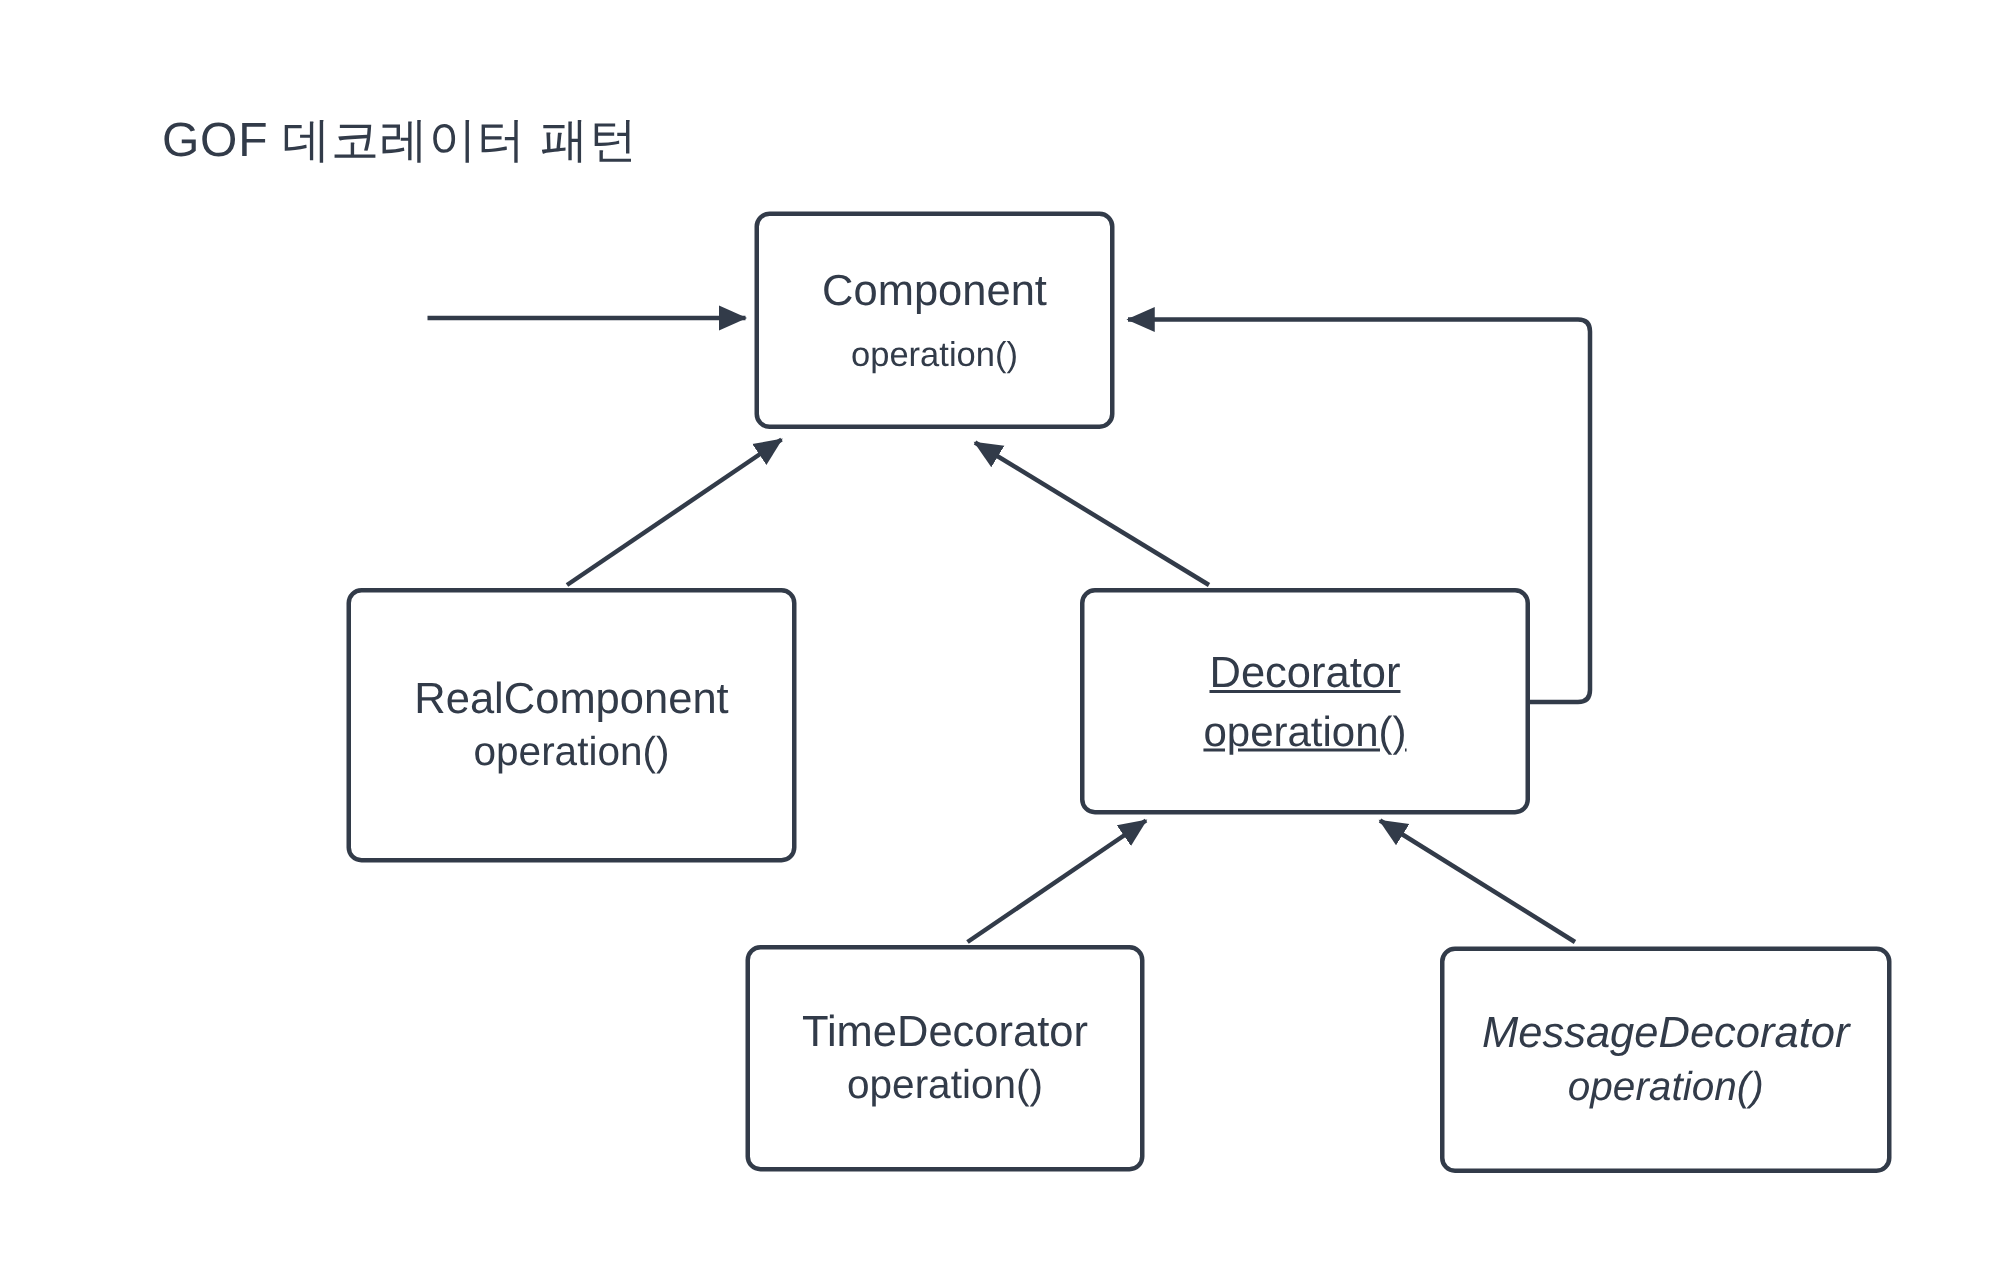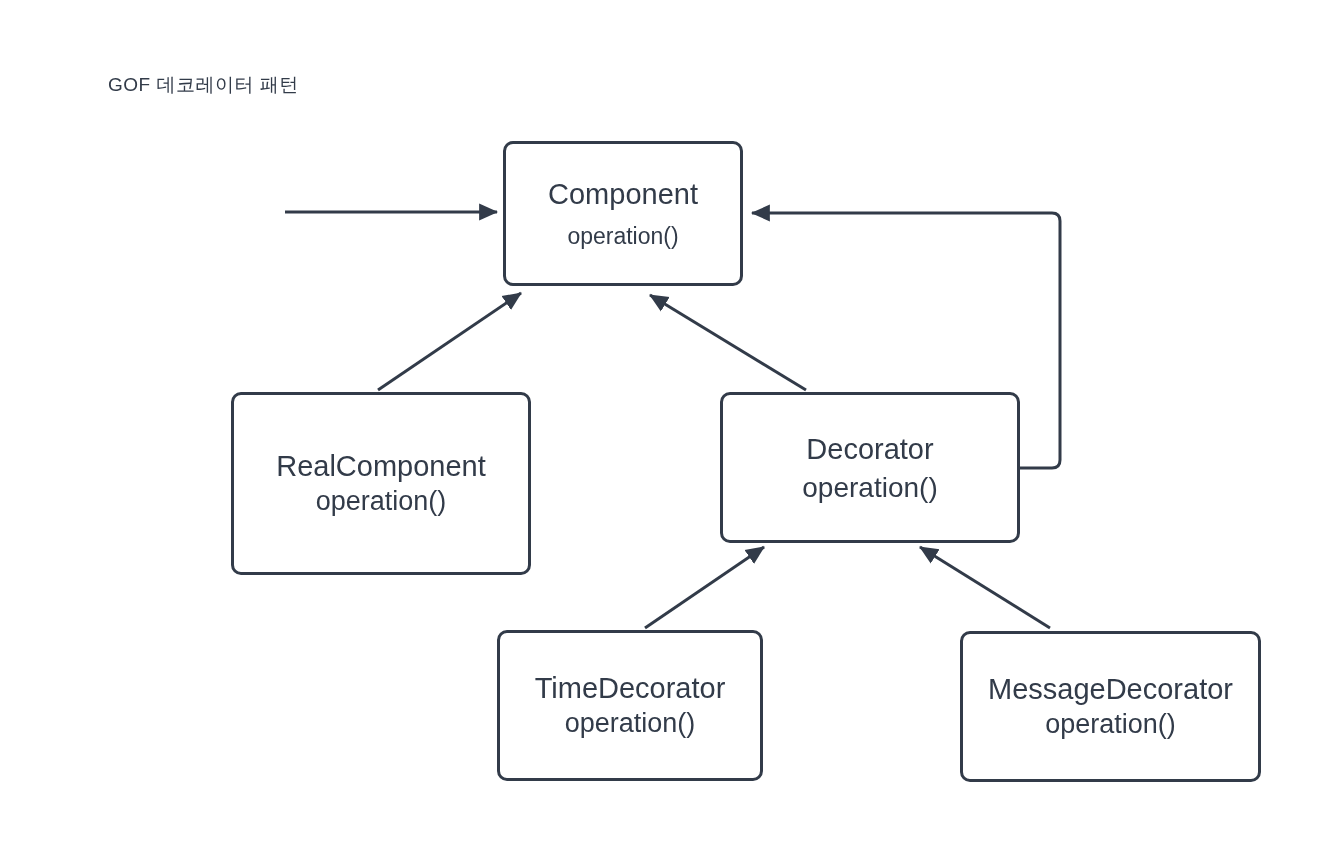--- a/index.html
+++ b/index.html
@@ -14,21 +14,21 @@
     height: 842px;
     background: var(--canvas);
     font-family: "Liberation Sans", sans-serif;
     overflow: hidden;
     color: var(--ink);
   }
   .diagram-title {
     position: absolute;
     left: 108px;
     top: 72px;
-    font-size: 19px;
+    font-size: 32px;
     letter-spacing: 0.5px;
     color: var(--ink);
     white-space: nowrap;
   }
   .edges-layer {
     position: absolute;
     left: 0;
     top: 0;
   }
   .edges-layer path.edge {
@@ -53,23 +53,23 @@
   .node-label   { font-size: 29px; line-height: 1.3; }
   .node-method  { font-size: 27px; line-height: 1.25; }
   .node-method-sm { font-size: 23px; line-height: 1.25; margin-top: 9px; }
   .node-field   { font-size: 21px; line-height: 1.3; margin-top: 4px; }
   .node-method-after-field { font-size: 28px; line-height: 1.2; margin-top: 2px; }
 
   
   .node-client            { left: 102px; top: 138px; width: 181px; height: 147px; }
   .node-component         { left: 503px; top: 141px; width: 240px; height: 145px; }
   .node-real-component    { left: 231px; top: 392px; width: 300px; height: 183px; }
-  .node-decorator         { left: 720px; top: 392px; width: 300px; height: 151px; }
+  .node-decorator         { left: 720px; top: 392px; width: 300px; height: 151px; text-decoration: underline; }
   .node-time-decorator    { left: 497px; top: 630px; width: 266px; height: 151px; }
-  .node-message-decorator { left: 960px; top: 631px; width: 301px; height: 151px; }
+  .node-message-decorator { left: 960px; top: 631px; width: 301px; height: 151px; font-style: italic; }
 </style>
 </head>
 <body>
 
 <div class="canvas">
 
   <div class="diagram-title">GOF 데코레이터 패턴</div>
 
   <svg class="edges-layer" width="1343" height="842" viewBox="0 0 1343 842">
     <defs>

